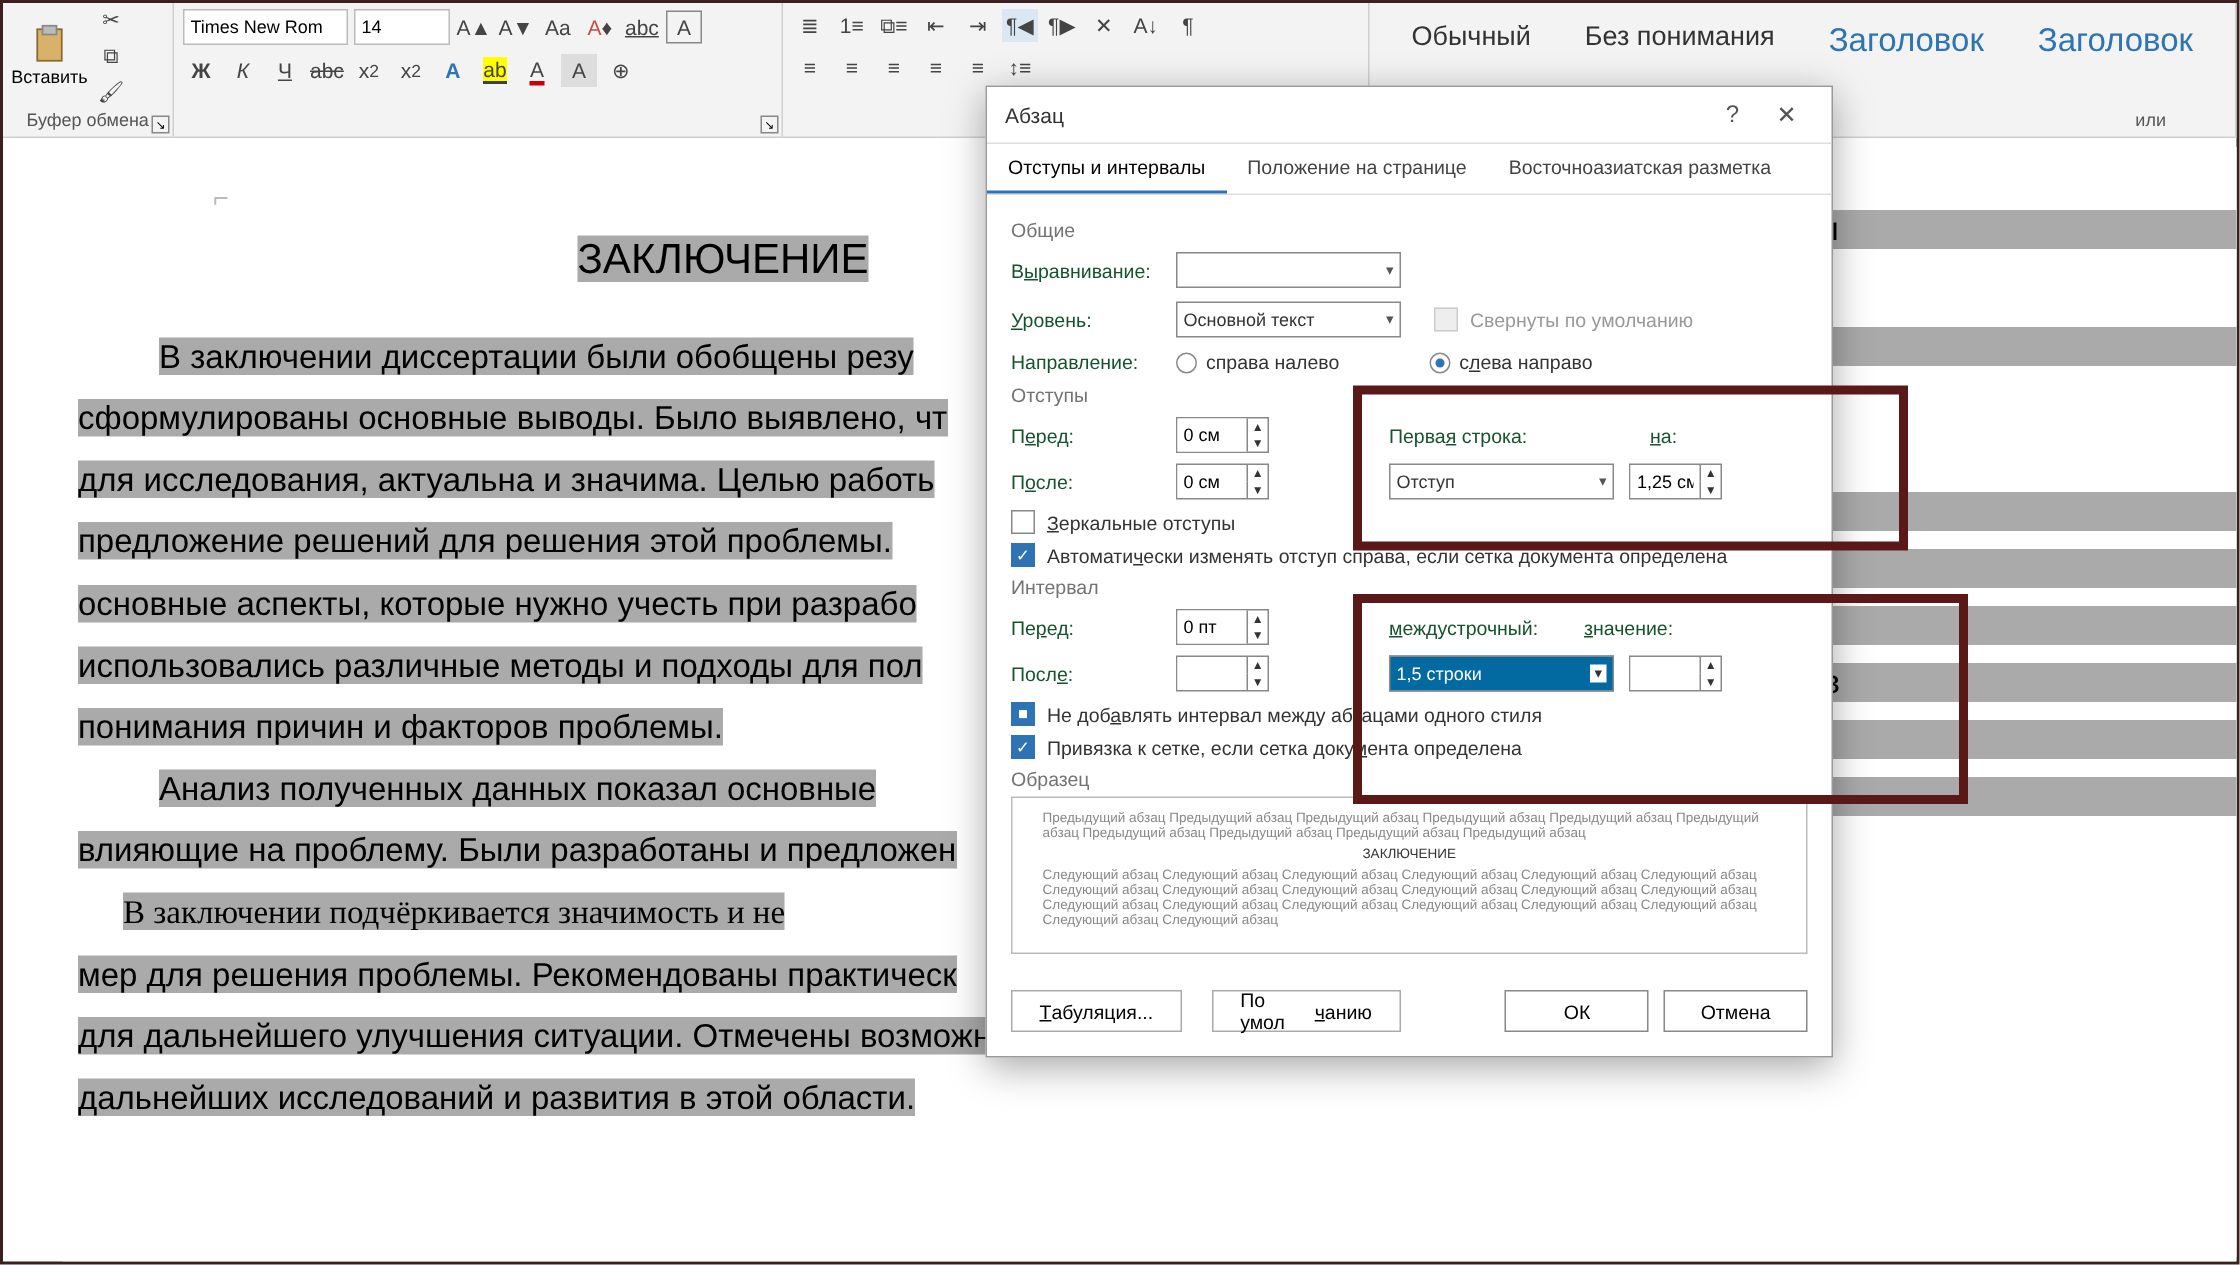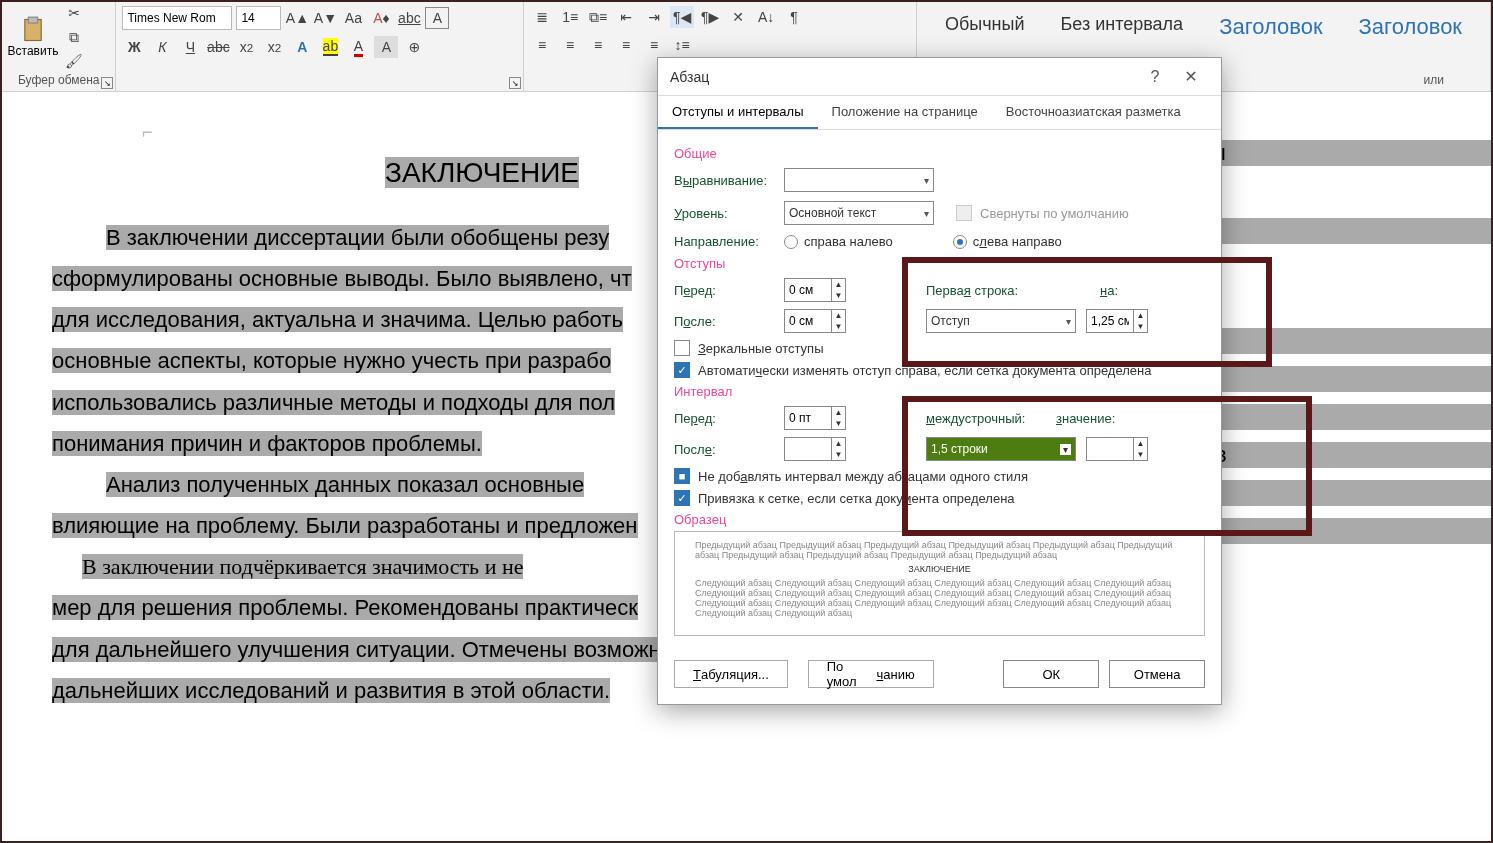--- a/index.html
+++ b/index.html
@@ -6,21 +6,21 @@
 body { width: 1493px; height: 843px; background: #fff; overflow: hidden; position: relative; border: 2px solid #3a2020; }
 
 
 .ribbon { height: 90px; background: #f3f3f3; border-bottom: 1px solid #cfcfcf; display: flex; position: relative; }
 .ribbon-group { border-right: 1px solid #cfcfcf; padding: 4px 6px 2px; display: flex; flex-direction: column; position: relative; }
 .ribbon-group-label { text-align: center; font-size: 12px; color: #555; margin-top: auto; padding: 2px 0; }
 .ribbon-row { display: flex; align-items: center; gap: 4px; }
 .btn-big { width: 50px; height: 55px; display:flex; flex-direction:column; align-items:center; justify-content:center; font-size:12px; cursor:pointer; }
 .btn-sm { width: 24px; height: 22px; display:flex; align-items:center; justify-content:center; cursor:pointer; font-size:14px; color:#444;}
 .font-name { width: 110px; height: 24px; border:1px solid #bbb; font-size:12px; padding:2px 4px; }
-.font-size { width: 45px; height: 24px; border:1px solid #bbb; font-size:12px; padding:2px 4px; }
+.font-size { width: 64px; height: 24px; border:1px solid #bbb; font-size:12px; padding:2px 4px; }
 .launcher { position:absolute; right:2px; bottom:2px; width:12px; height:12px; border:1px solid #888; cursor:pointer; font-size:8px; display:flex; align-items:center; justify-content:center;}
 
 
 #g-clipboard { width:115px; }
 #g-font { width:410px; }
 #g-para { width:395px; }
 #g-styles { flex:1; }
 
 .styles-row { display:flex; gap:36px; padding:8px 22px; }
 .style-item { font-size:18px; color:#333; cursor:pointer; white-space:nowrap; }
@@ -39,28 +39,28 @@
 
 
 .dlg { position:absolute; left:655px; top:55px; width:565px; background:#fff; border:1px solid #999; box-shadow:0 6px 24px rgba(0,0,0,.35); }
 .dlg-title { height:38px; display:flex; align-items:center; padding:0 12px; font-size:14px; color:#333; border-bottom:1px solid #ddd;}
 .dlg-title .sp { flex:1; }
 .dlg-title .icon-btn { width:36px; height:36px; display:flex; align-items:center; justify-content:center; cursor:pointer; font-size:16px; color:#555;}
 .dlg-tabs { display:flex; border-bottom:1px solid #ddd; }
 .dlg-tab { padding:8px 14px; font-size:13px; color:#444; cursor:pointer; }
 .dlg-tab.active { border-bottom:2px solid #2e74b5; color:#000; }
 .dlg-body { padding:10px 16px 4px; font-size:13px; color:#333; }
-.fieldset-label { font-size:13px; color:#ec4899; margin:6px 0 4px; }
+.fieldset-label { font-size:13px; color:#737373; margin:6px 0 4px; }
 .row { display:flex; align-items:center; margin:7px 0; gap:10px; }
 .lbl { width:100px; font-size:13px; color:#14532d;}
 .lbl2 { width:120px; font-size:13px; color:#14532d;}
 .combo { height:24px; border:1px solid #888; width:130px; font-size:12px; padding:2px 4px; background:#fff; display:flex; align-items:center; justify-content:space-between;}
 .combo .arrow { font-size:10px; color:#555; }
 .combo.wide { width:150px; }
-.combo.sel { background:#4d7c0f; color:#fff; }
+.combo.sel { background:#0369a1; color:#fff; }
 .spin { display:flex; align-items:center; border:1px solid #888; height:24px; }
 .spin input { border:none; width:46px; height:22px; font-size:12px; padding:0 4px; }
 .spin .arrows { display:flex; flex-direction:column; }
 .spin .arrows div { width:14px; height:11px; font-size:8px; display:flex; align-items:center; justify-content:center; border-left:1px solid #888; cursor:pointer; }
 .chk { display:flex; align-items:center; gap:8px; font-size:13px; margin:6px 0; }
 .chk .box { width:16px; height:16px; border:1px solid #888; display:flex; align-items:center; justify-content:center; font-size:11px; color:#fff; }
 .chk .box.checked { background:#2e74b5; border-color:#2e74b5; }
 .chk .box.mixed { background:#2e74b5; border-color:#2e74b5; }
 .radio { display:flex; align-items:center; gap:6px; font-size:13px;}
 .radio .dot { width:14px; height:14px; border-radius:50%; border:1px solid #888; display:flex; align-items:center; justify-content:center;}
@@ -154,37 +154,38 @@
       <div class="btn-sm">≡</div>
       <div class="btn-sm">≡</div>
       <div class="btn-sm">↕≡</div>
     </div>
     <div class="launcher">↘</div>
   </div>
 
   <div class="ribbon-group" id="g-styles">
     <div class="styles-row">
       <div class="style-item">Обычный</div>
-      <div class="style-item">Без интервала</div>
+      <div class="style-item">Без понимания</div>
       <div class="style-item style-heading">Заголовок</div>
       <div class="style-item style-heading">Заголовок</div>
     </div>
     <div class="ribbon-group-label" style="text-align:right;padding-right:40px;">или</div>
   </div>
 </div>
 
 <div class="doc-area">
   <div class="page">
     <div class="indent-marker" style="margin-left:90px;">⌐</div>
     <div style="text-align:center; margin-top:8px;">
        <span class="para"><span class="sel" style="font-size:28px;">ЗАКЛЮЧЕНИЕ</span></span>
     </div>
     <div class="para" style="margin-top:24px;"><span class="sel" style="margin-left:54px;">В заключении диссертации были обобщены резу</span></div>
     <div class="para"><span class="sel">сформулированы основные выводы. Было выявлено, чт</span></div>
     <div class="para"><span class="sel">для исследования, актуальна и значима. Целью работь</span></div>
+    <div class="para"><span class="sel">предложение решений для решения этой проблемы.</span></div>
     <div class="para"><span class="sel">основные аспекты, которые нужно учесть при разрабо</span></div>
     <div class="para"><span class="sel">использовались различные методы и подходы для пол</span></div>
     <div class="para"><span class="sel">понимания причин и факторов проблемы.</span></div>
     <div class="para"><span class="sel" style="margin-left:54px;">Анализ полученных данных показал основные</span></div>
     <div class="para"><span class="sel">влияющие на проблему. Были разработаны и предложен</span></div>
     <div class="para"><span class="sel" style="margin-left:30px;font-family:Liberation Serif, serif;">В заключении подчёркивается значимость и не</span></div>
     <div class="para"><span class="sel">мер для решения проблемы. Рекомендованы практическ</span></div>
     <div class="para"><span class="sel">для дальнейшего улучшения ситуации. Отмечены возможности для</span></div>
     <div class="para"><span class="sel">дальнейших исследований и развития в этой области.</span></div>
   </div>

